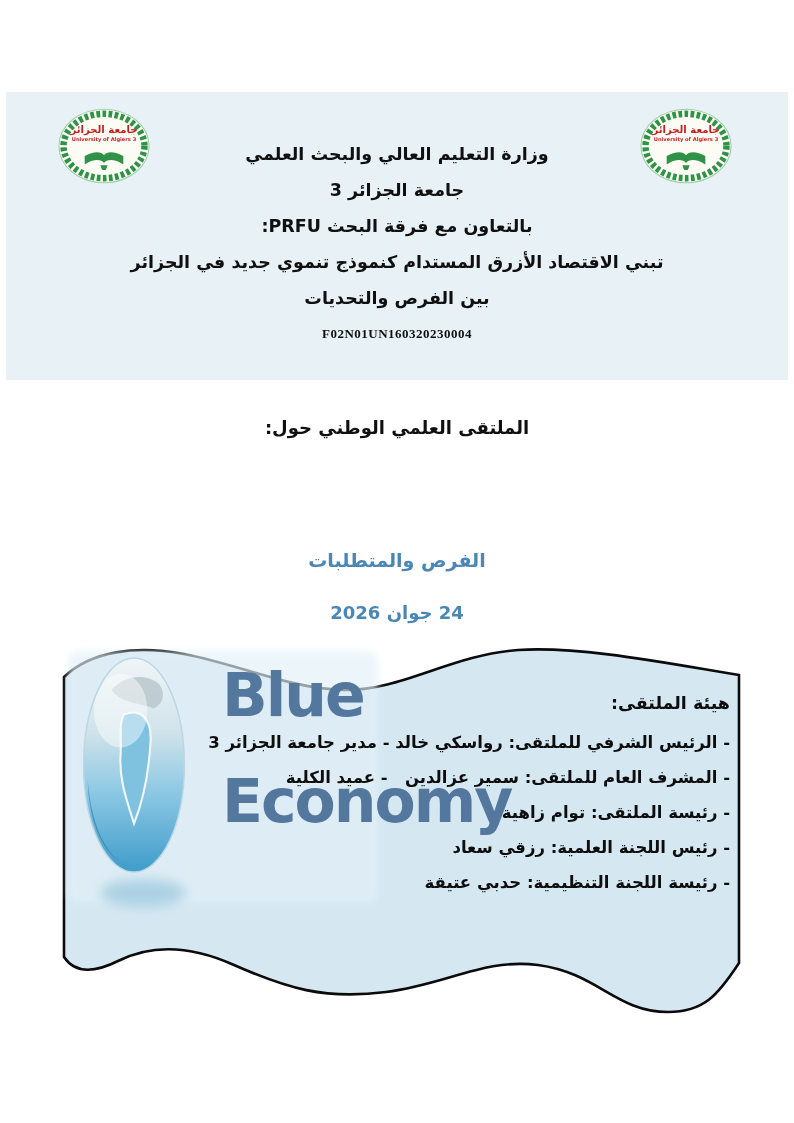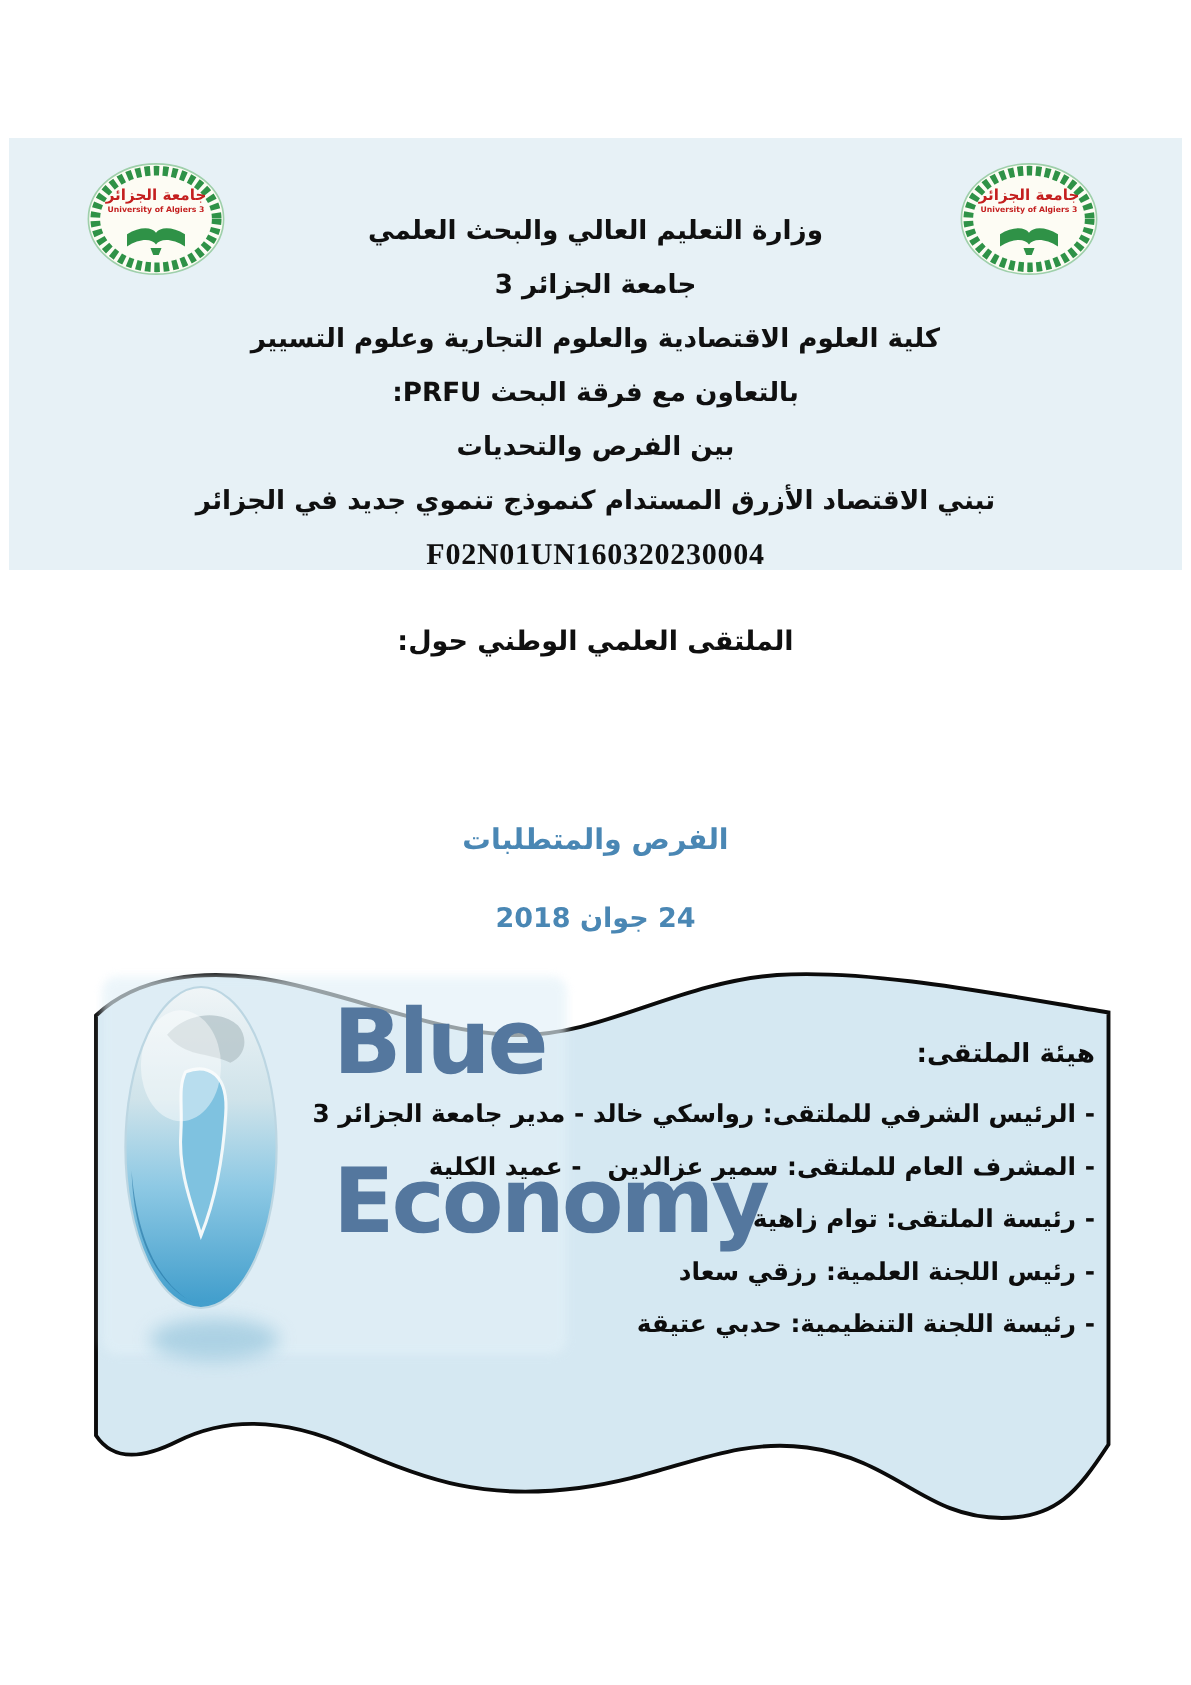--- a/index.html
+++ b/index.html
@@ -25,21 +25,21 @@
   }
   .hline{
     line-height:36px;
     font-size:17.5px;
     font-weight:bold;
     color:#101010;
   }
   .hline.code{
     direction:ltr;
     font-family:"Liberation Serif", serif;
-    font-size:20px;
+    font-size:13px;
     letter-spacing:.5px;
   }
   .seal{position:absolute;top:16px;width:92px;height:76px;}
   .seal-left{left:52px;}
   .seal-right{right:56px;}
   .seal svg{width:100%;height:100%;}
   .seal-ar-text{font-size:11px;font-weight:bold;}
   .seal-en-text{font-size:5.6px;font-weight:bold;}
   
   .centerline{
@@ -116,31 +116,30 @@
         <text x="50" y="27" text-anchor="middle" fill="#c41f1f" class="seal-ar-text">جامعة الجزائر</text>
         <text x="50" y="36" text-anchor="middle" fill="#c41f1f" class="seal-en-text">University of Algiers 3</text>
         <path d="M29 52 C38 46.5,47 46.5,50 51 C53 46.5,62 46.5,71 52 L71 61 C62 55,53 55,50 59.5 C47 55,38 55,29 61 Z" fill="#2f9247"></path>
         <path d="M46 62 L54 62 L52 67 L48 67 Z" fill="#2f9247"></path>
       </svg>
     </div>
 
     <div class="header-lines">
       <div class="hline">وزارة التعليم العالي والبحث العلمي</div>
       <div class="hline">جامعة الجزائر 3</div>
-      <div class="hline">كلية العلوم الاقتصادية والعلوم التجارية وعلوم التسيير</div>
       <div class="hline">بالتعاون مع فرقة البحث PRFU:</div>
+      <div class="hline">تبني الاقتصاد الأزرق المستدام كنموذج تنموي جديد في الجزائر</div>
       <div class="hline">بين الفرص والتحديات</div>
-      <div class="hline">تبني الاقتصاد الأزرق المستدام كنموذج تنموي جديد في الجزائر</div>
       <div class="hline code">F02N01UN160320230004</div>
     </div>
   </section>
 
   <div class="centerline forum-intro">الملتقى العلمي الوطني حول:</div>
   <div class="centerline subtitle">الفرص والمتطلبات</div>
-  <div class="centerline event-date">24 جوان 2018</div>
+  <div class="centerline event-date">24 جوان 2026</div>
 
   <div class="banner">
     <svg class="flag" viewBox="0 0 690 372" preserveAspectRatio="none">
       <path d="M 8 34
                C 35 8, 80 2, 128 11
                C 185 22, 235 46, 288 47
                C 345 48, 395 12, 462 7
                C 525 3, 610 20, 683 32
                L 683 320
                C 662 352, 648 369, 612 369

